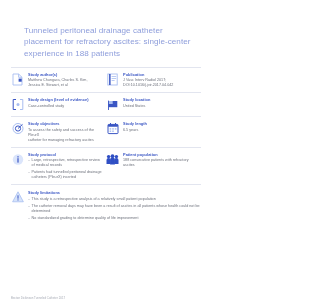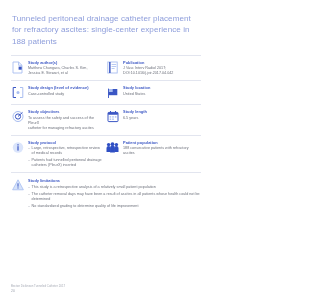--- a/index.html
+++ b/index.html
@@ -18,21 +18,22 @@
   .page {
     position: relative;
     width: 212px;
     height: 300px;
     background: #ffffff;
     box-sizing: border-box;
   }
 
   
   .title-band {
-    padding: 13px 12px 8px 12px;
+    padding: 13px 12px 8px 24px;
+    margin-top: 12px;
   }
   .doc-title {
     font-size: 8.1px;
     line-height: 11.4px;
     font-weight: 400;
     color: #8d9ddb;
     letter-spacing: 0.06px;
     margin: 0;
   }
 

